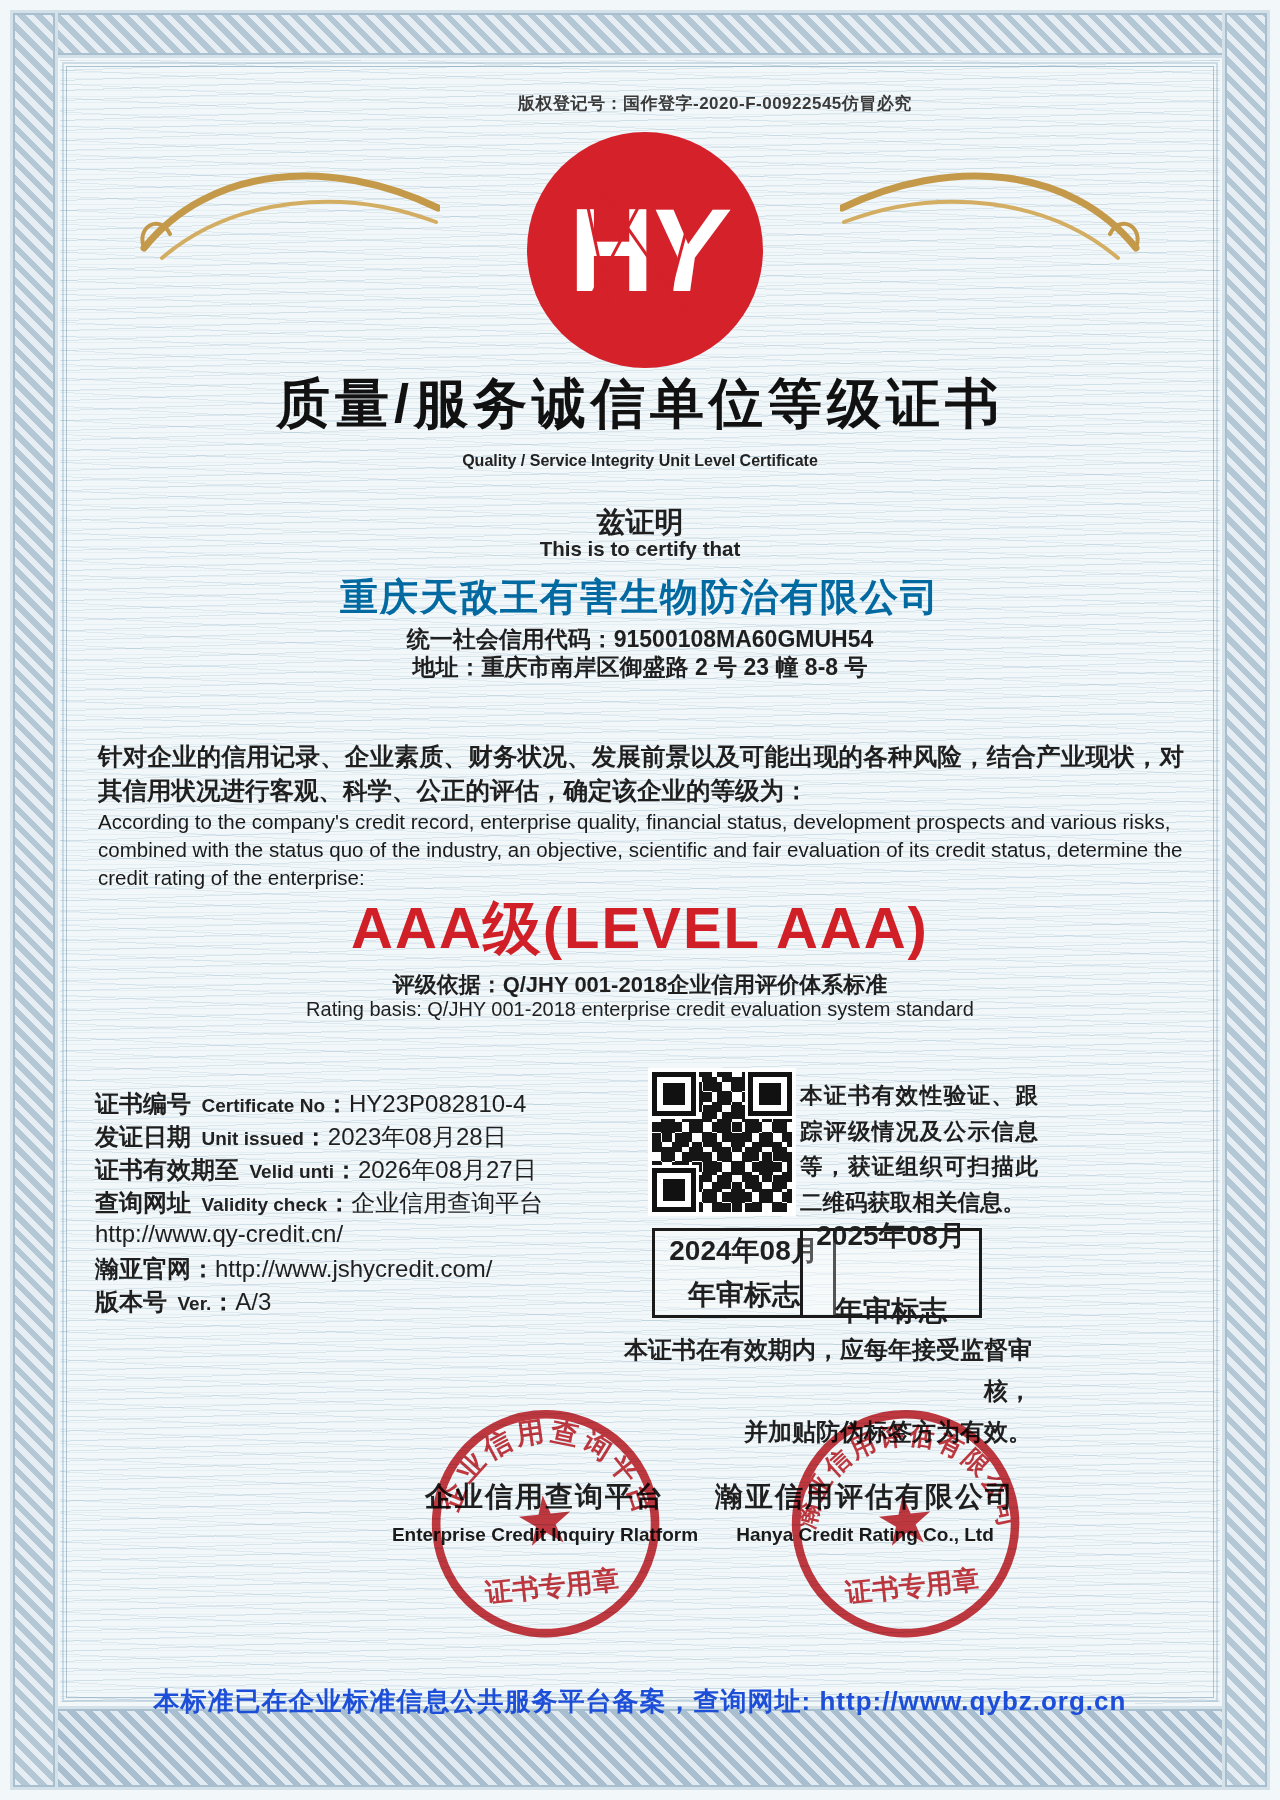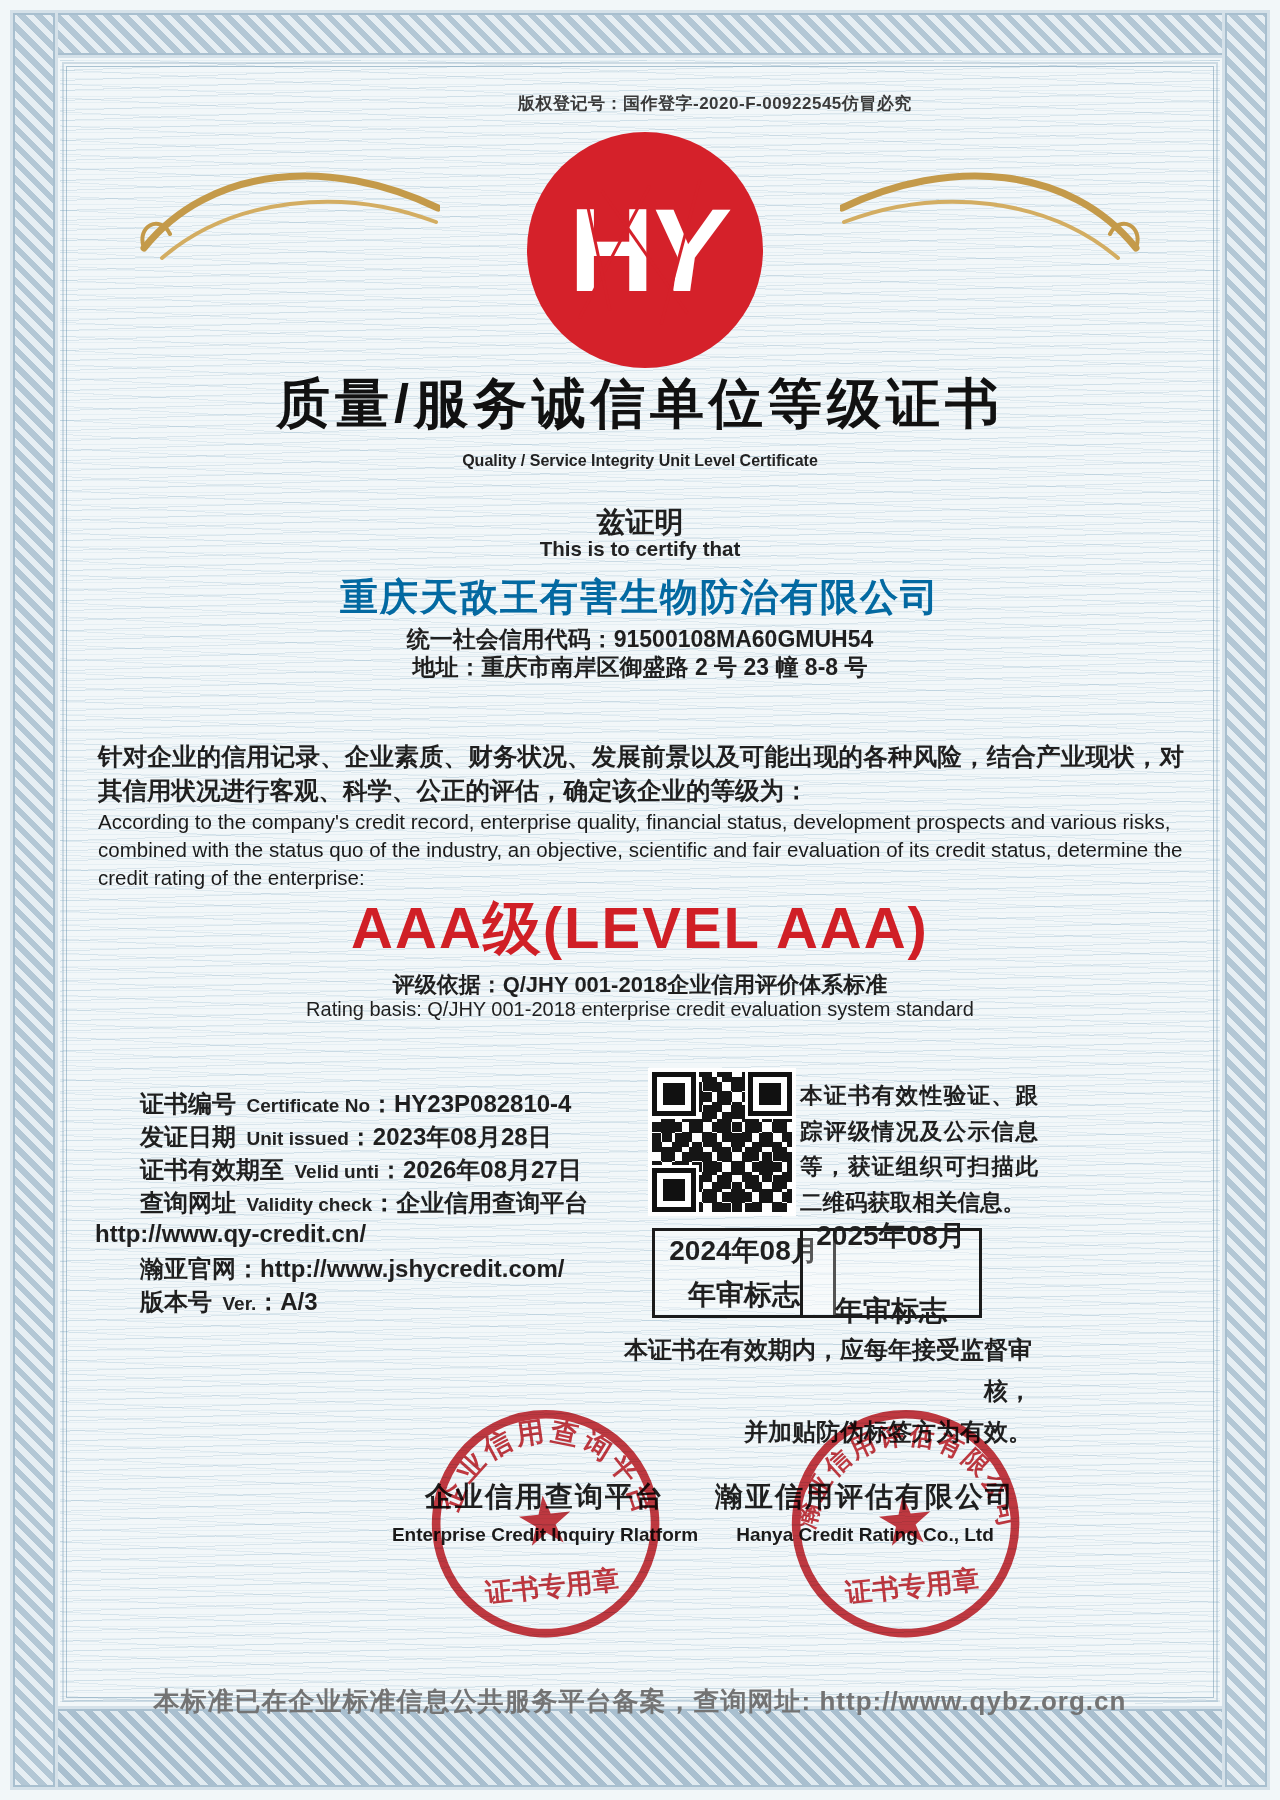--- a/index.html
+++ b/index.html
@@ -63,24 +63,24 @@
 
   .para-cn{top:740px;left:98px;width:1086px;font-size:24.5px;font-weight:700;line-height:1.38;text-align:justify;}
   .para-en{top:808px;left:98px;width:1086px;font-size:20.5px;font-weight:500;line-height:1.36;color:#1a1a1a;}
 
   .level{top:890px;font-size:58px;font-weight:900;color:#d01f26;letter-spacing:2px;}
   .basis-cn{top:970px;font-size:22px;font-weight:600;}
   .basis-en{top:998px;font-size:20px;font-weight:500;}
 
   .details{left:95px;top:1088px;width:560px;}
   .detail-line{height:33px;white-space:nowrap;}
-  .d-cn{font-size:24px;font-weight:700;margin-left:45px;}
+  .d-cn{font-size:24px;font-weight:700;}
   .d-en{font-size:19px;font-weight:600;color:#222;margin-left:6px;}
   .d-sep{font-size:24px;font-weight:700;}
-  .d-val{font-size:24px;font-weight:700;margin-top:43px;}
+  .d-val{font-size:24px;font-weight:400;margin-top:43px;}
 
   .qr{left:652px;top:1072px;width:140px;height:140px;
       background:
         conic-gradient(#151515 25%, transparent 0 50%, #151515 0 75%, transparent 0) 0 0/20px 20px,
         conic-gradient(#151515 25%, transparent 0 50%, #151515 0 75%, transparent 0) 9px 5px/28px 28px,
         #ffffff;
       outline:4px solid #fff;}
   .finder{position:absolute;width:34px;height:34px;border:5px solid #111;background:#fff;box-shadow:0 0 0 3px #fff;}
   .finder::after{content:"";position:absolute;inset:6px;background:#111;}
   .finder.tl{left:0;top:0;}
@@ -100,21 +100,21 @@
   .sig{top:1478px;width:390px;text-align:center;}
   .sig.left{left:350px;}
   .sig.right{left:670px;}
   .sig-cn{font-size:28px;font-weight:800;letter-spacing:2px;}
   .sig-en{font-size:19px;font-weight:600;margin-top:8px;color:#1a1a1a;}
 
   .stamp{width:240px;height:240px;mix-blend-mode:multiply;opacity:.9;transform:rotate(-6deg);}
   .stamp.s1{left:425px;top:1398px;}
   .stamp.s2{left:785px;top:1398px;}
 
-  .footer{top:1684px;font-size:26px;font-weight:700;letter-spacing:1px;color:#737373;}
+  .footer{top:1684px;font-size:26px;font-weight:700;letter-spacing:1px;color:#1d4ed8;}
 </style>
 </head>
 <body>
 
 <div class="page">
 
   <div class="edge edge-top"></div>
   <div class="edge edge-bottom"></div>
   <div class="edge edge-left"></div>
   <div class="edge edge-right"></div>

